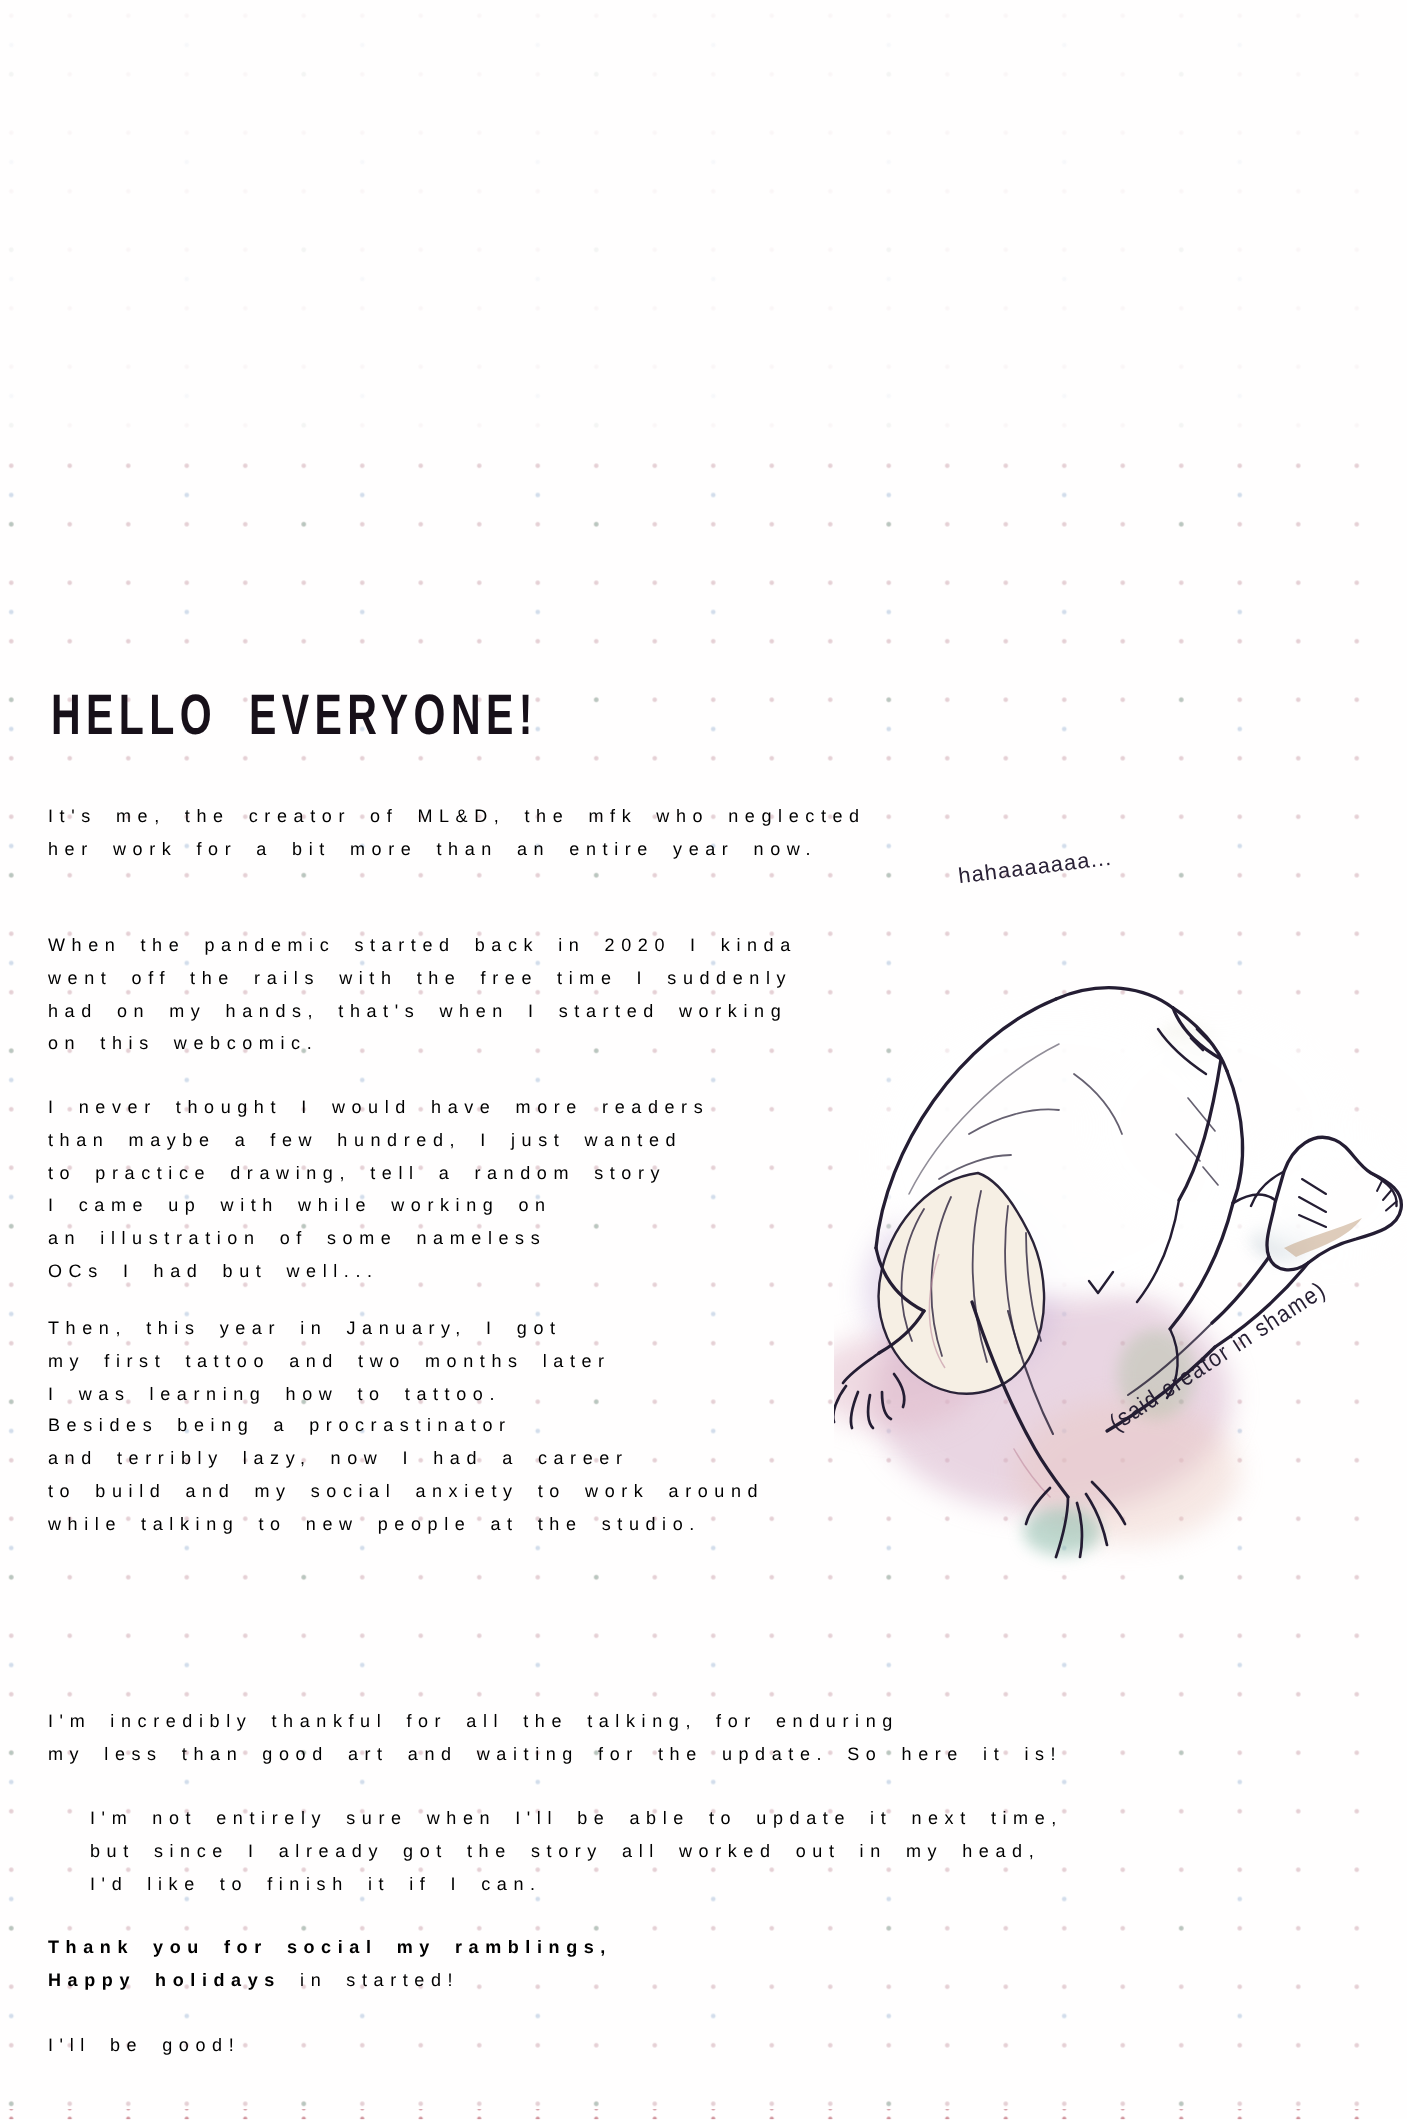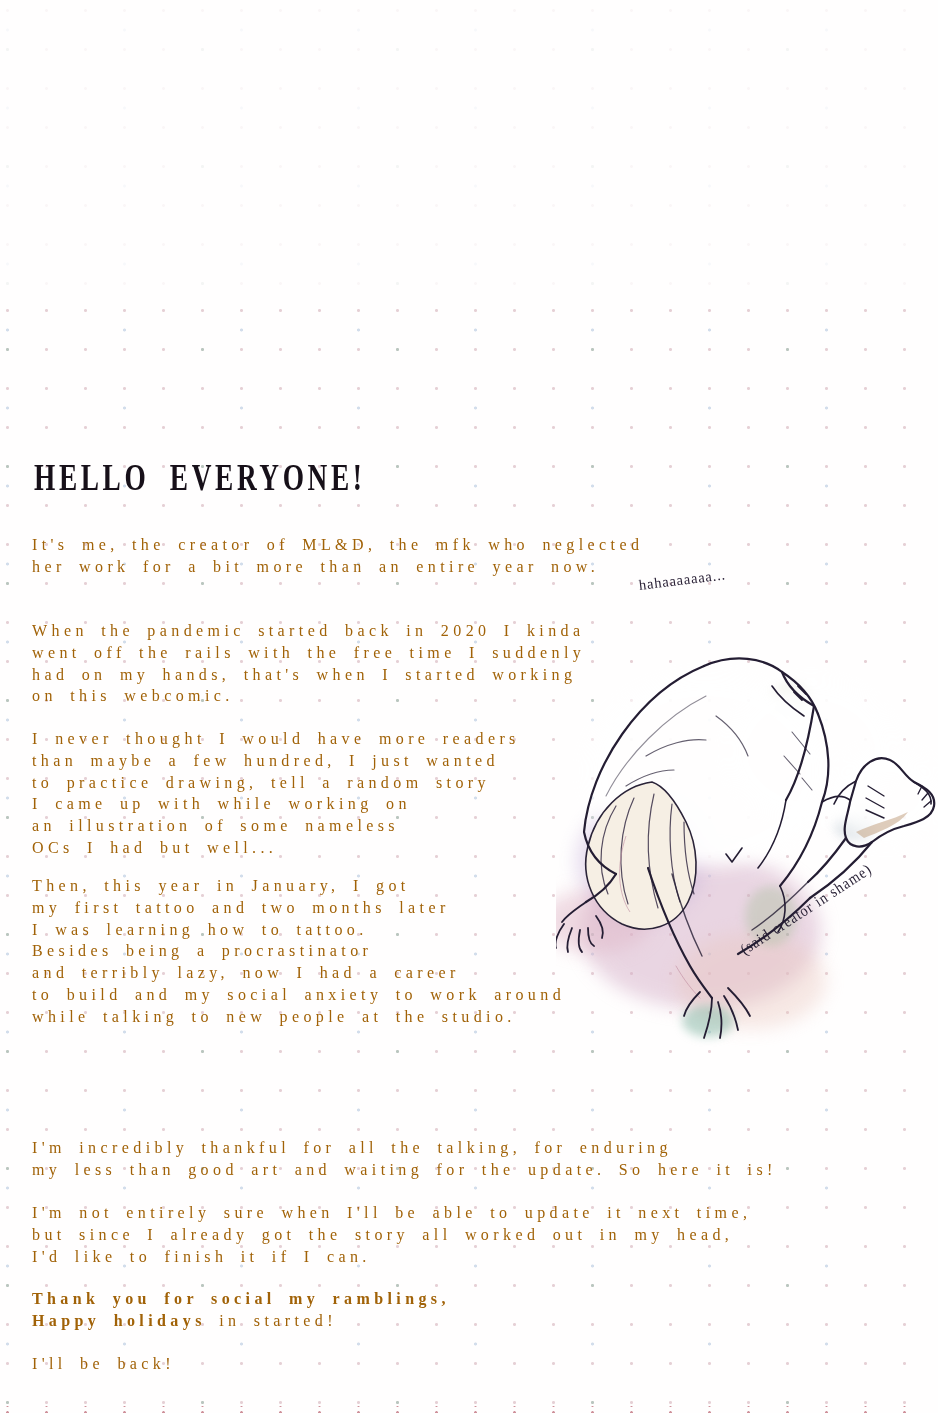--- a/index.html
+++ b/index.html
@@ -1,18 +1,18 @@
 <!DOCTYPE html>
 <html><head>
 <meta charset="utf-8">
 <style>
   html,body{margin:0;padding:0;background:#ffffff;}
   .page{
     position:relative;width:938px;height:1413px;background:#fffefe;overflow:hidden;
-    font-family:Liberation Serif, serif;color:#2e2633;
+    font-family:Liberation Sans, sans-serif;color:#2e2633;
   }
   
   .dotgrid{
     position:absolute;left:0;right:0;pointer-events:none;
     background-image:
       radial-gradient(circle, rgba(148,190,172,.55) 1.1px, transparent 1.9px),
       radial-gradient(circle, rgba(165,188,216,.5) 1.1px, transparent 1.9px),
       radial-gradient(circle, rgba(204,162,172,.5) 1.1px, transparent 1.9px);
     background-size:195px 117px,117px 78px,39px 39px;
     background-position:105px 108px,66px 69px,27px 30px;
@@ -25,23 +25,23 @@
     background-size:39px 7px;background-position:27px 3px;
   }
   .title{
     position:absolute;left:34px;top:458px;margin:0;
     font-size:38px;line-height:1;font-weight:700;color:#171019;
     letter-spacing:5px;word-spacing:14px;
     transform:scaleX(.72);transform-origin:0 0;white-space:nowrap;
   }
   .para{
     position:absolute;left:32px;margin:0;
-    font-size:16px;line-height:21.8px;
+    font-size:12px;line-height:21.8px;
     letter-spacing:4.4px;word-spacing:5px;
-    white-space:pre-line;color:#a16207;
+    white-space:pre-line;color:#000000;
   }
   .para.bold{font-weight:700;}
   .para .regular{font-weight:400;}
   .haha{
     position:absolute;left:638px;top:577px;margin:0;
     font-size:14.5px;letter-spacing:.8px;color:#2a2136;
     transform:rotate(-7deg);transform-origin:0 0;white-space:nowrap;
   }
   .figure-wrap{position:absolute;left:556px;top:636px;width:382px;height:412px;}
   .caption{
@@ -76,26 +76,26 @@
 OCs I had but well...</p>
   <p class="para" style="top:875px;">Then, this year in January, I got
 my first tattoo and two months later
 I was learning how to tattoo.
 Besides being a procrastinator
 and terribly lazy, now I had a career
 to build and my social anxiety to work around
 while talking to new people at the studio.</p>
   <p class="para" style="top:1137px;">I'm incredibly thankful for all the talking, for enduring
 my less than good art and waiting for the update. So here it is!</p>
-  <p class="para" style="top:1202px;">I'm not entirely sure when I'll be able to update it next time,
+  <p class="para" style="top:1202px;margin-left:28px;">I'm not entirely sure when I'll be able to update it next time,
 but since I already got the story all worked out in my head,
 I'd like to finish it if I can.</p>
   <p class="para bold" style="top:1288px;"><strong>Thank you for social my ramblings,
 Happy holidays</strong><span class="regular"> in started!</span></p>
-  <p class="para" style="top:1353px;">I'll be back!</p>
+  <p class="para" style="top:1353px;">I'll be good!</p>
 
   <div class="figure-wrap">
     <svg width="382" height="412" viewBox="0 0 382 412" xmlns="http://www.w3.org/2000/svg">
       <defs>
         <filter id="soft" x="-60%" y="-60%" width="220%" height="220%">
             <feGaussianBlur stdDeviation="9"></feGaussianBlur>
           </filter>
         <filter id="soft2" x="-60%" y="-60%" width="220%" height="220%">
             <feGaussianBlur stdDeviation="5"></feGaussianBlur>
           </filter>

